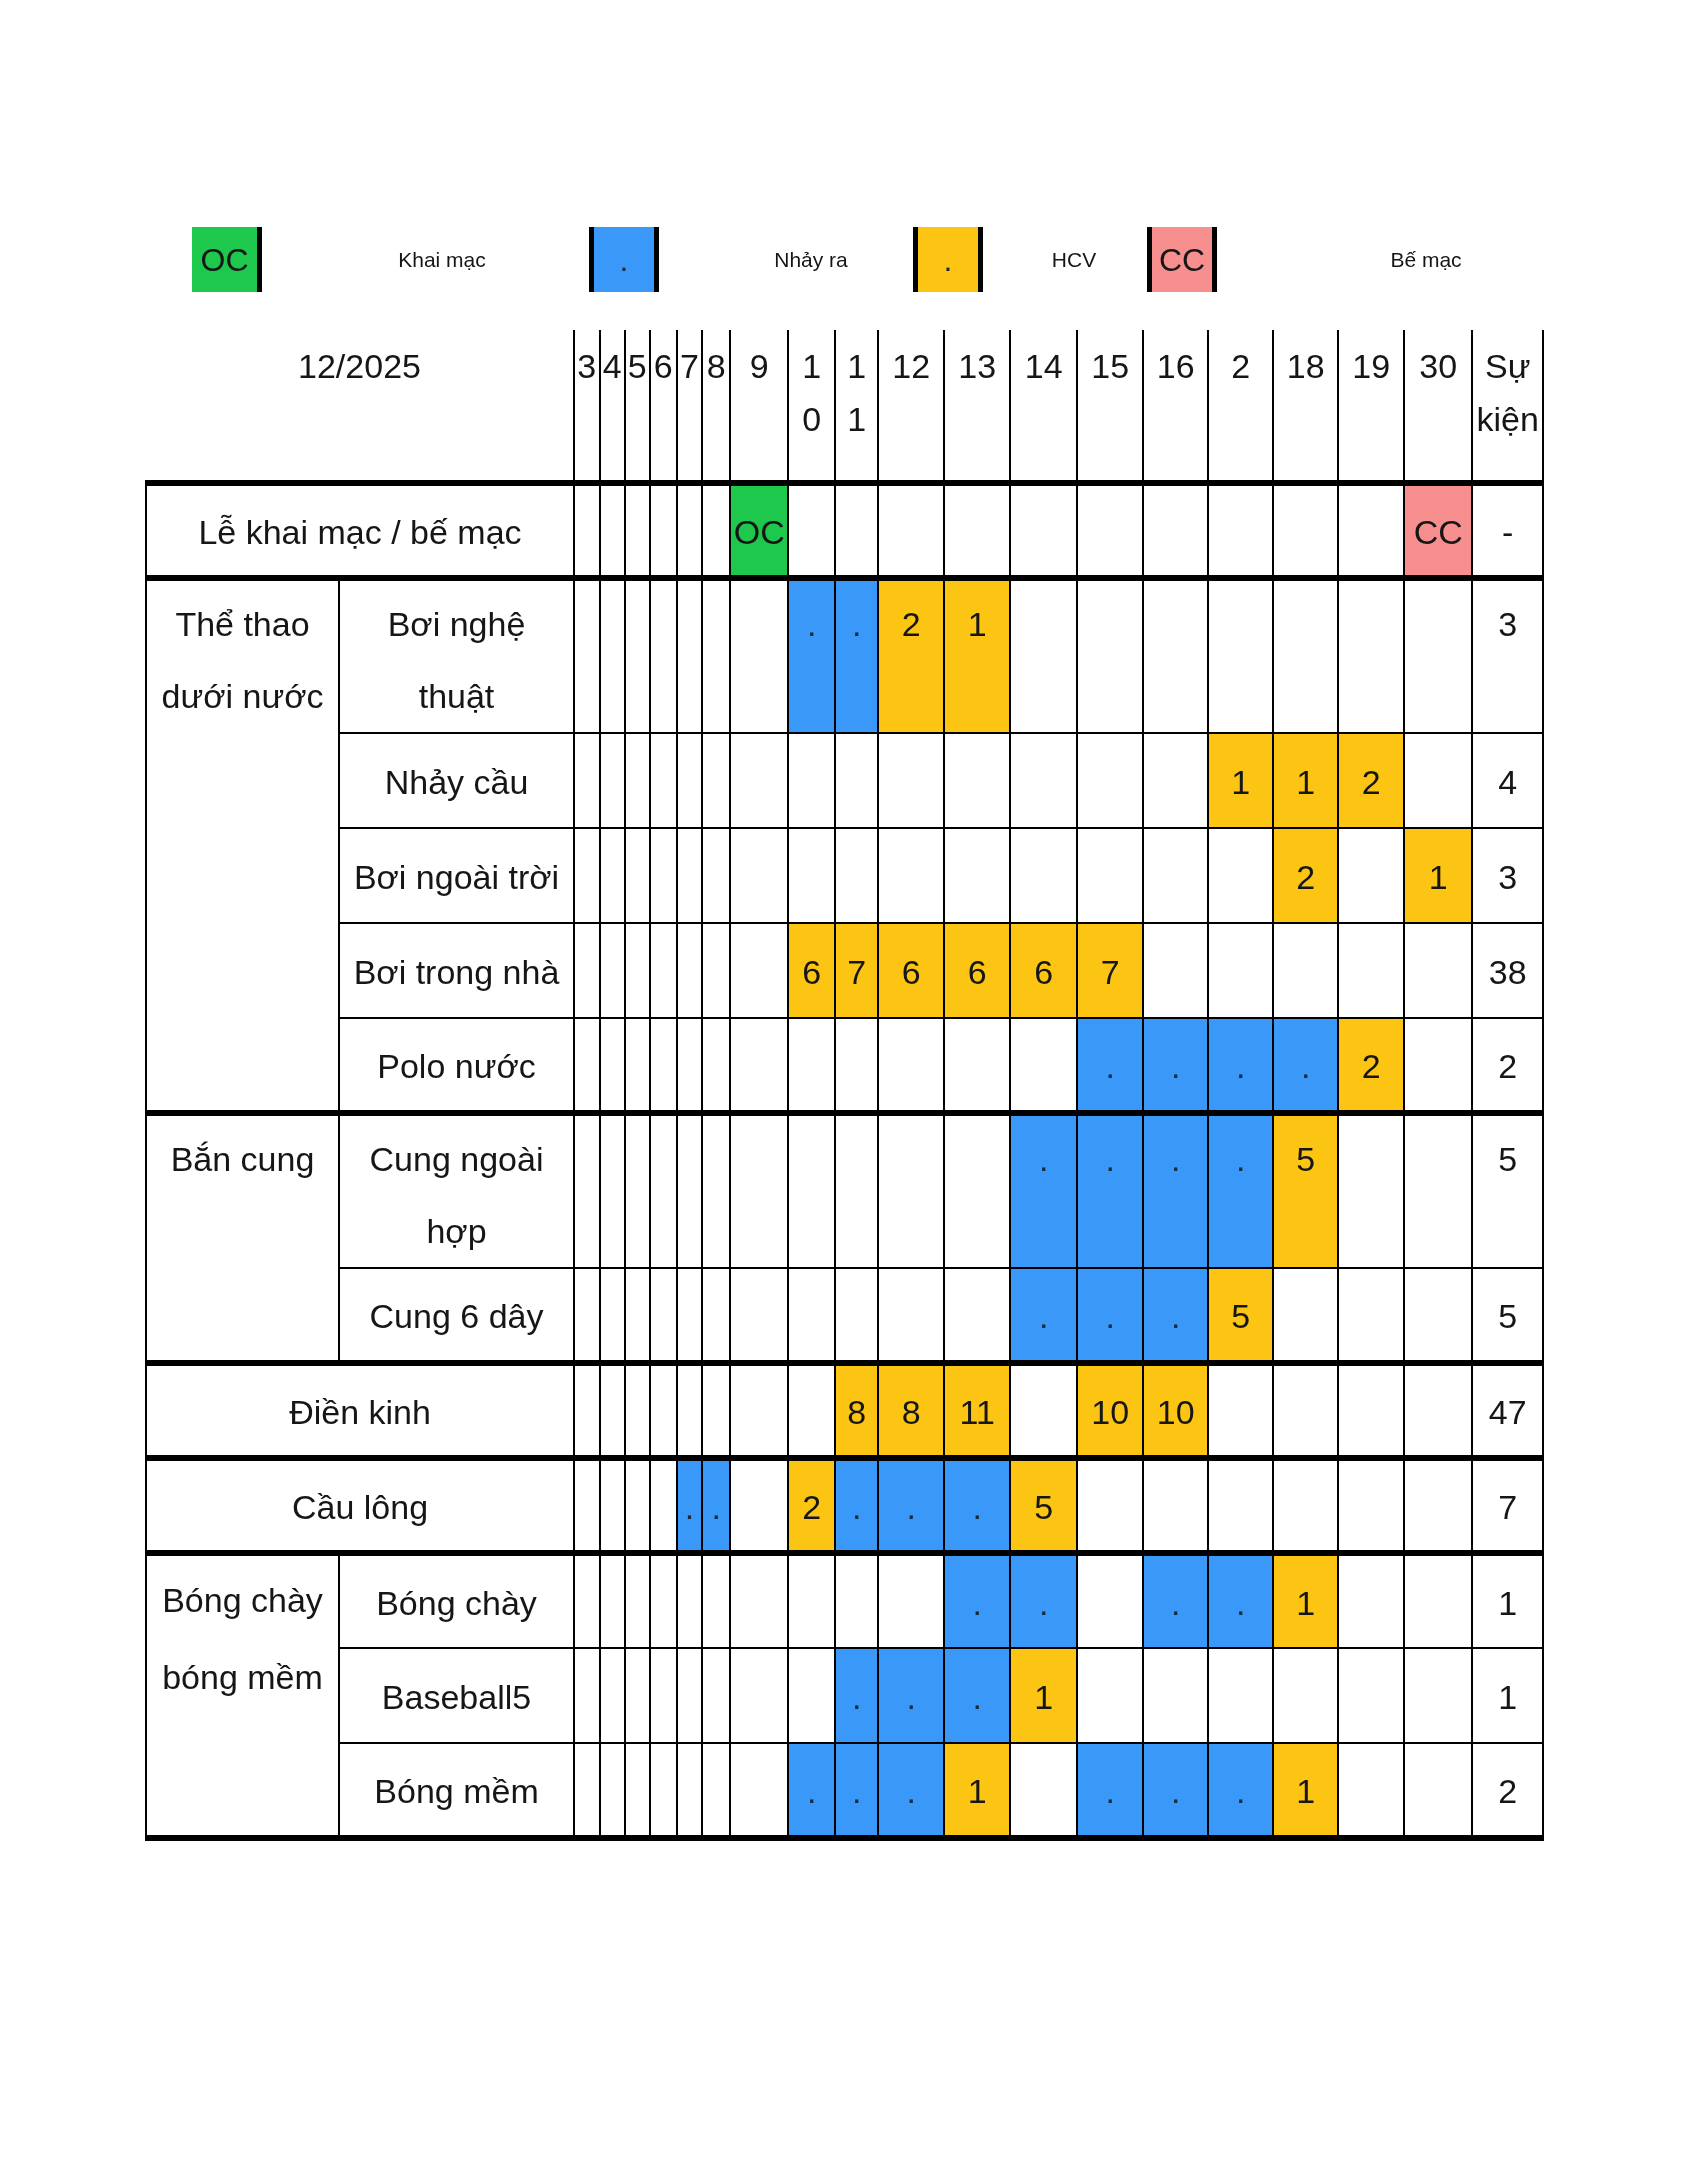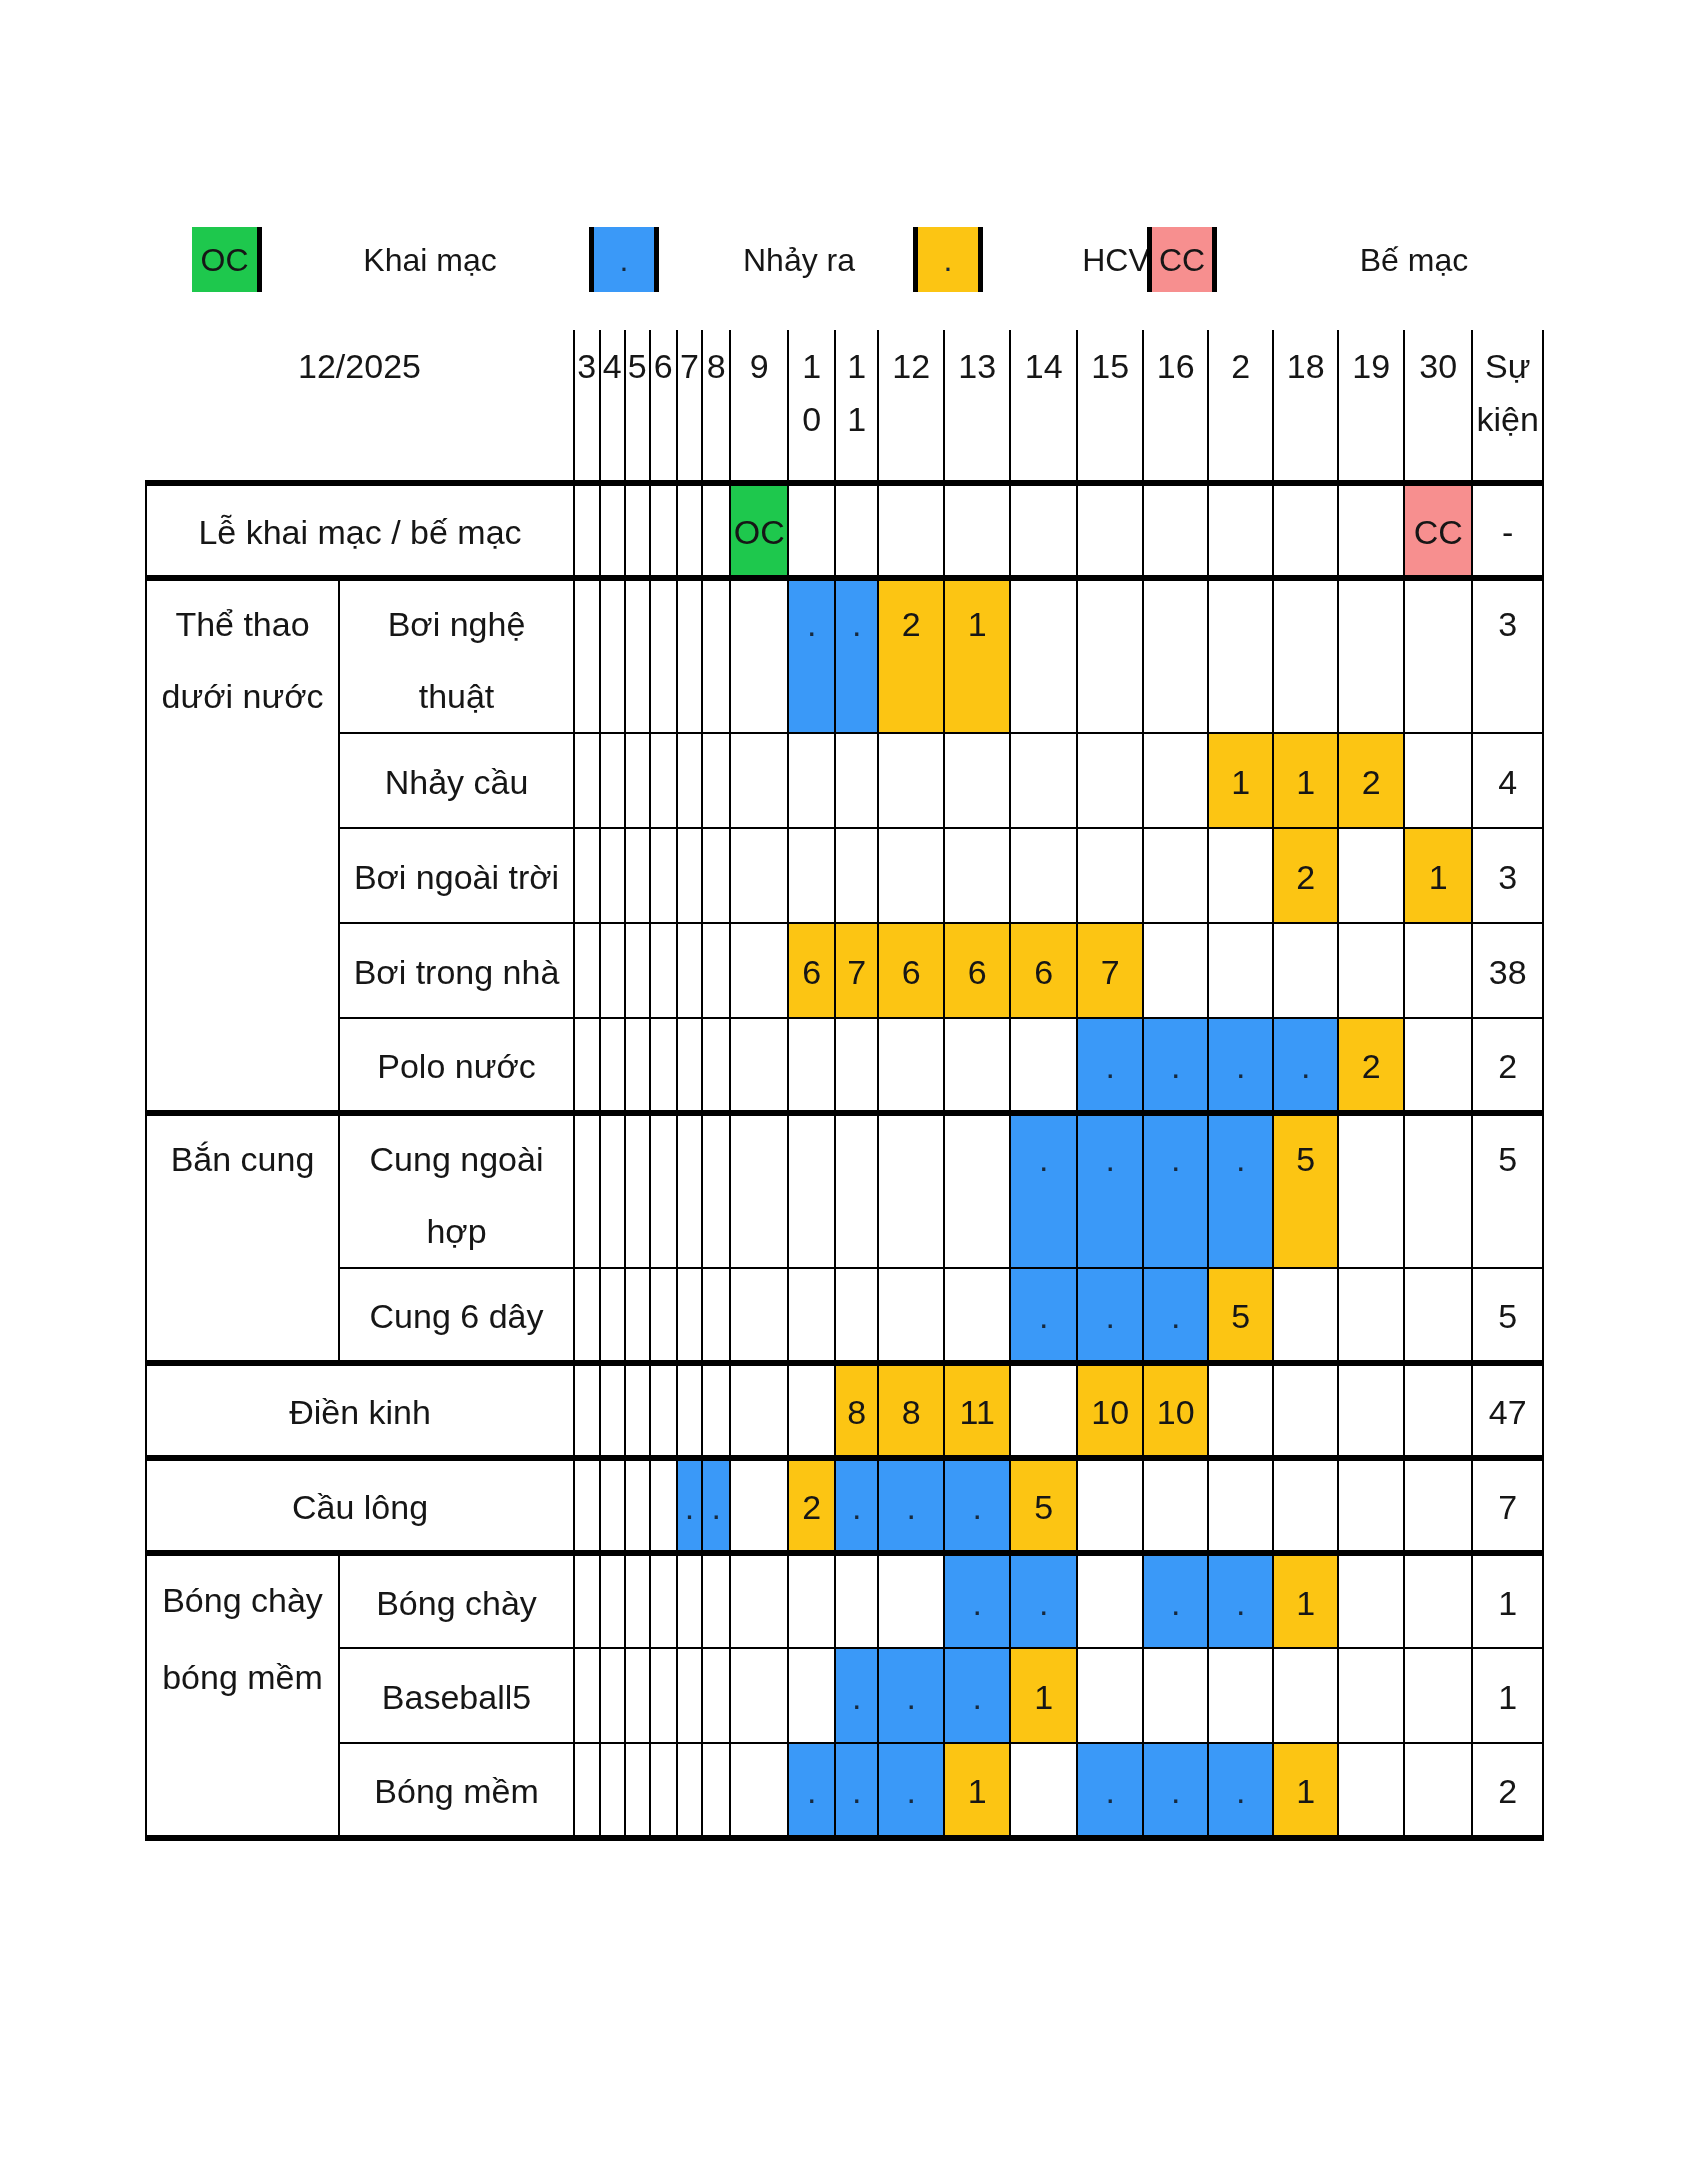--- a/index.html
+++ b/index.html
@@ -18,25 +18,25 @@
     border-left:5.1px solid #000;border-right:5.1px solid #000;
     display:flex;align-items:center;justify-content:center;
     font-size:32px;line-height:1;
   }
   .sw-0{left:192px;border-left:0;}
   .sw-1{left:589px;}
   .sw-2{left:913px;}
   .sw-3{left:1147px;}
   .lb{
     position:absolute;top:50%;transform:translate(-50%,-50%);
-    font-size:32px;white-space:nowrap;
+    font-size:21px;white-space:nowrap;margin-left:12px;
   }
   .lb-0{left:430px;}
   .lb-1{left:799px;}
-  .lb-2{left:1116px;}
+  .lb-2{left:1062px;}
   .lb-3{left:1414px;}
   
   #cal{
     position:absolute;left:145px;top:330px;
     border-collapse:collapse;table-layout:fixed;
     border-bottom:6px solid #000;
   }
   #cal td{
     border:2.6px solid #000;
     padding:0;overflow:hidden;

